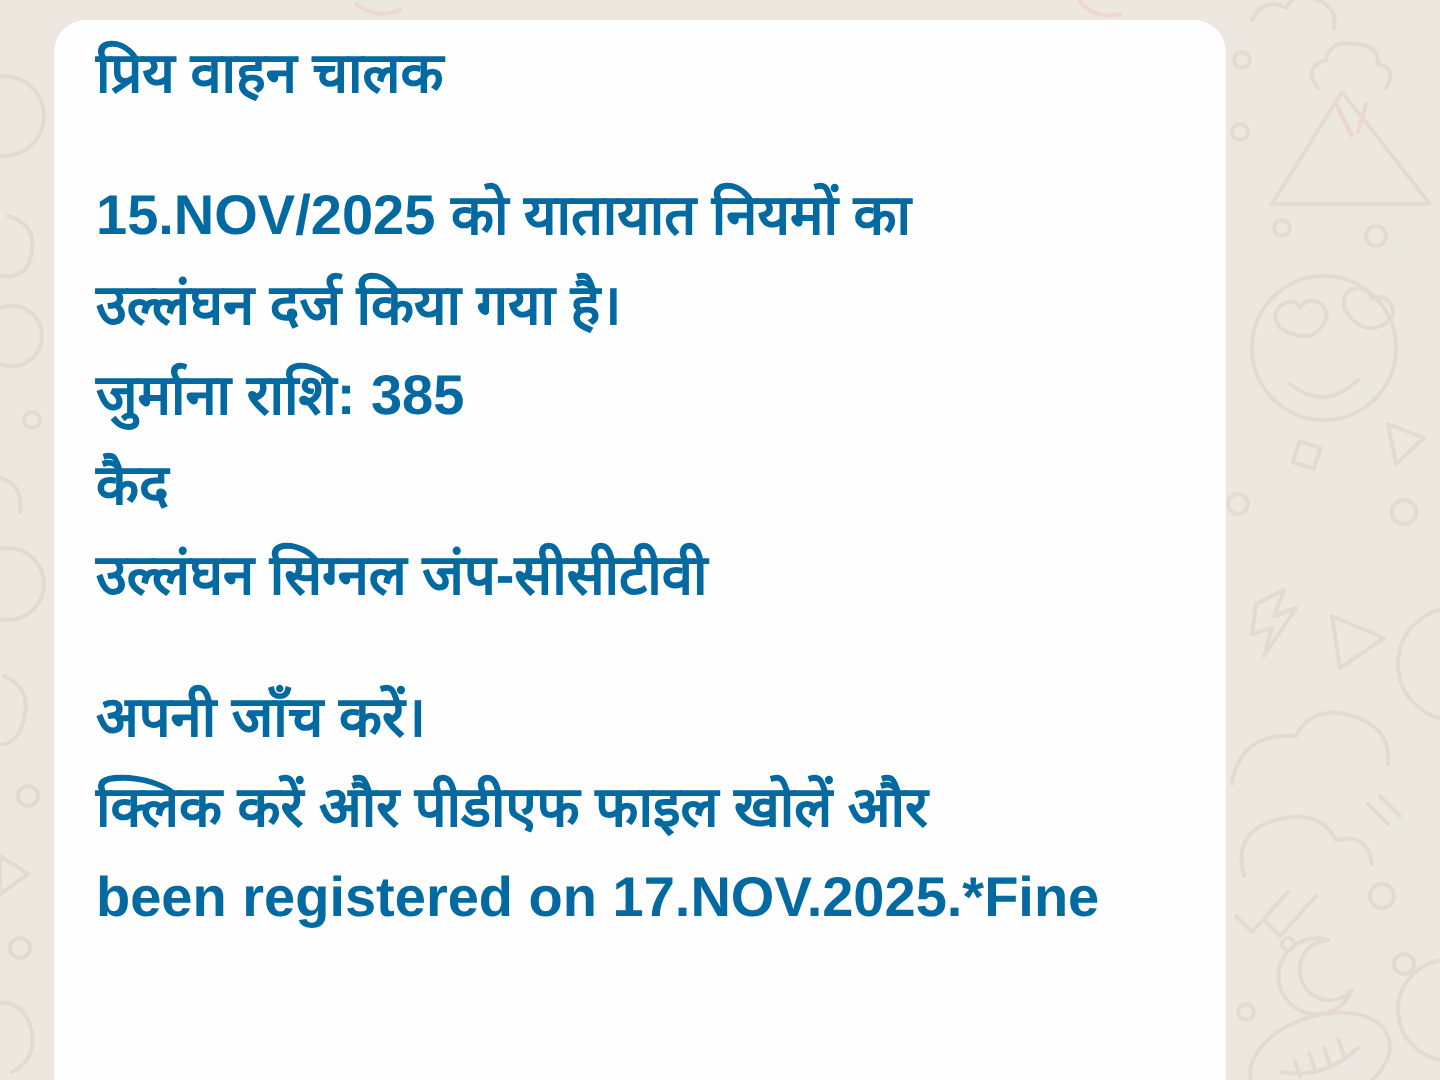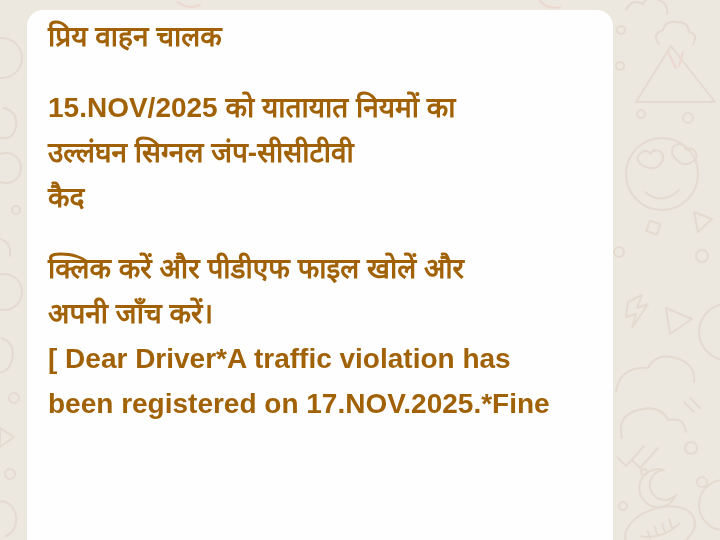--- a/index.html
+++ b/index.html
@@ -42,21 +42,21 @@
   .para {
     margin: 0 0 26px 0;
   }
   .para:last-child {
     margin-bottom: 0;
   }
   .line {
     font-size: 28px;
     line-height: 45px;
     font-weight: 700;
-    color: #a16207;
+    color: #0369a1;
     white-space: nowrap;
   }
   .line:empty {
     display: none;
   }
 </style>
 </head>
 <body>
 
 <div class="stage">
@@ -148,25 +148,26 @@
   </svg>
 
   <div class="bubble">
 
     <div class="para">
       <div class="line">प्रिय वाहन चालक</div>
     </div>
 
     <div class="para">
       <div class="line">15.NOV/2025 को यातायात नियमों का</div>
+      <div class="line">उल्लंघन दर्ज किया गया है।</div>
+      <div class="line">जुर्माना राशि: 385</div>
+      <div class="line">कैद</div>
       <div class="line">उल्लंघन सिग्नल जंप-सीसीटीवी</div>
-      <div class="line">कैद</div>
     </div>
 
     <div class="para">
+      <div class="line">अपनी जाँच करें।</div>
       <div class="line">क्लिक करें और पीडीएफ फाइल खोलें और</div>
-      <div class="line">अपनी जाँच करें।</div>
-      <div class="line">[ Dear Driver*A traffic violation has</div>
       <div class="line">been registered on 17.NOV.2025.*Fine</div>
     </div>
 
   </div>
 </div>
 
 </body></html>

